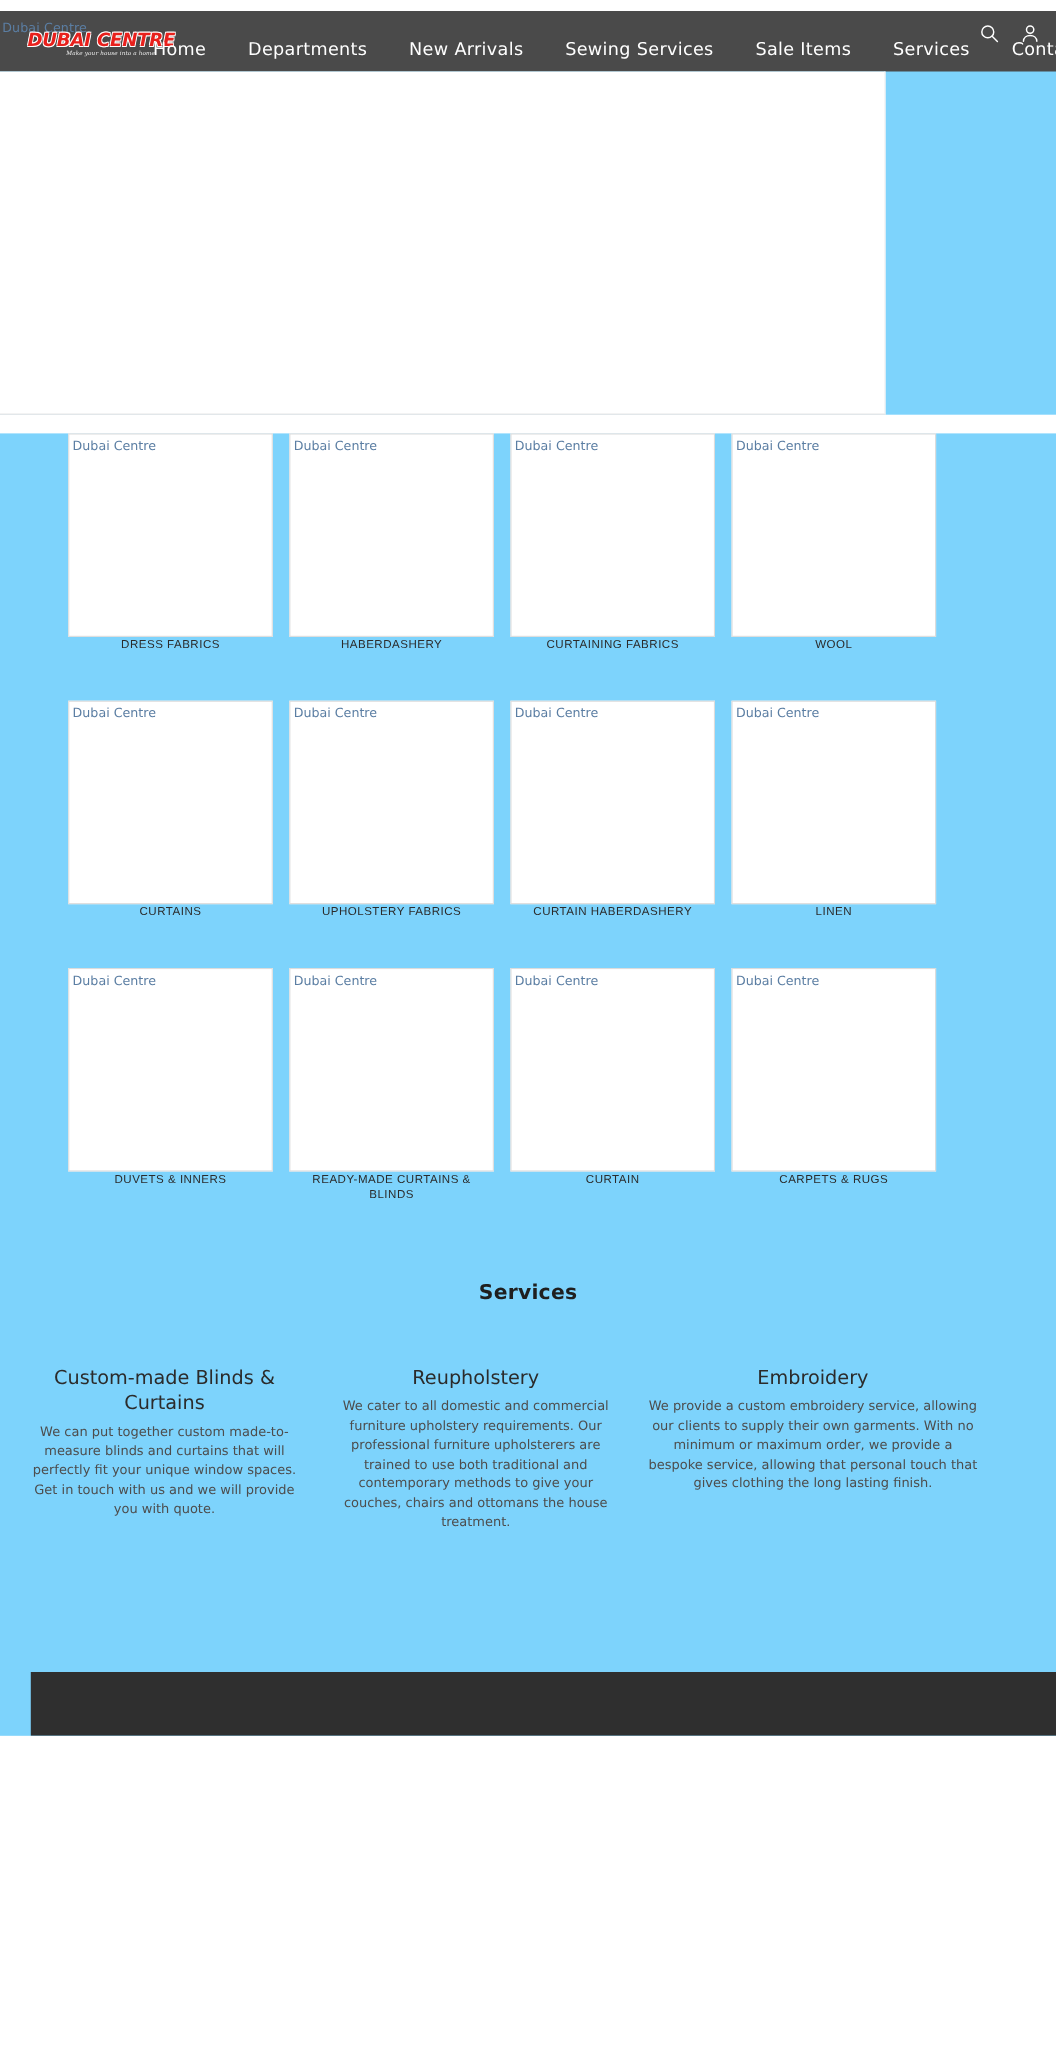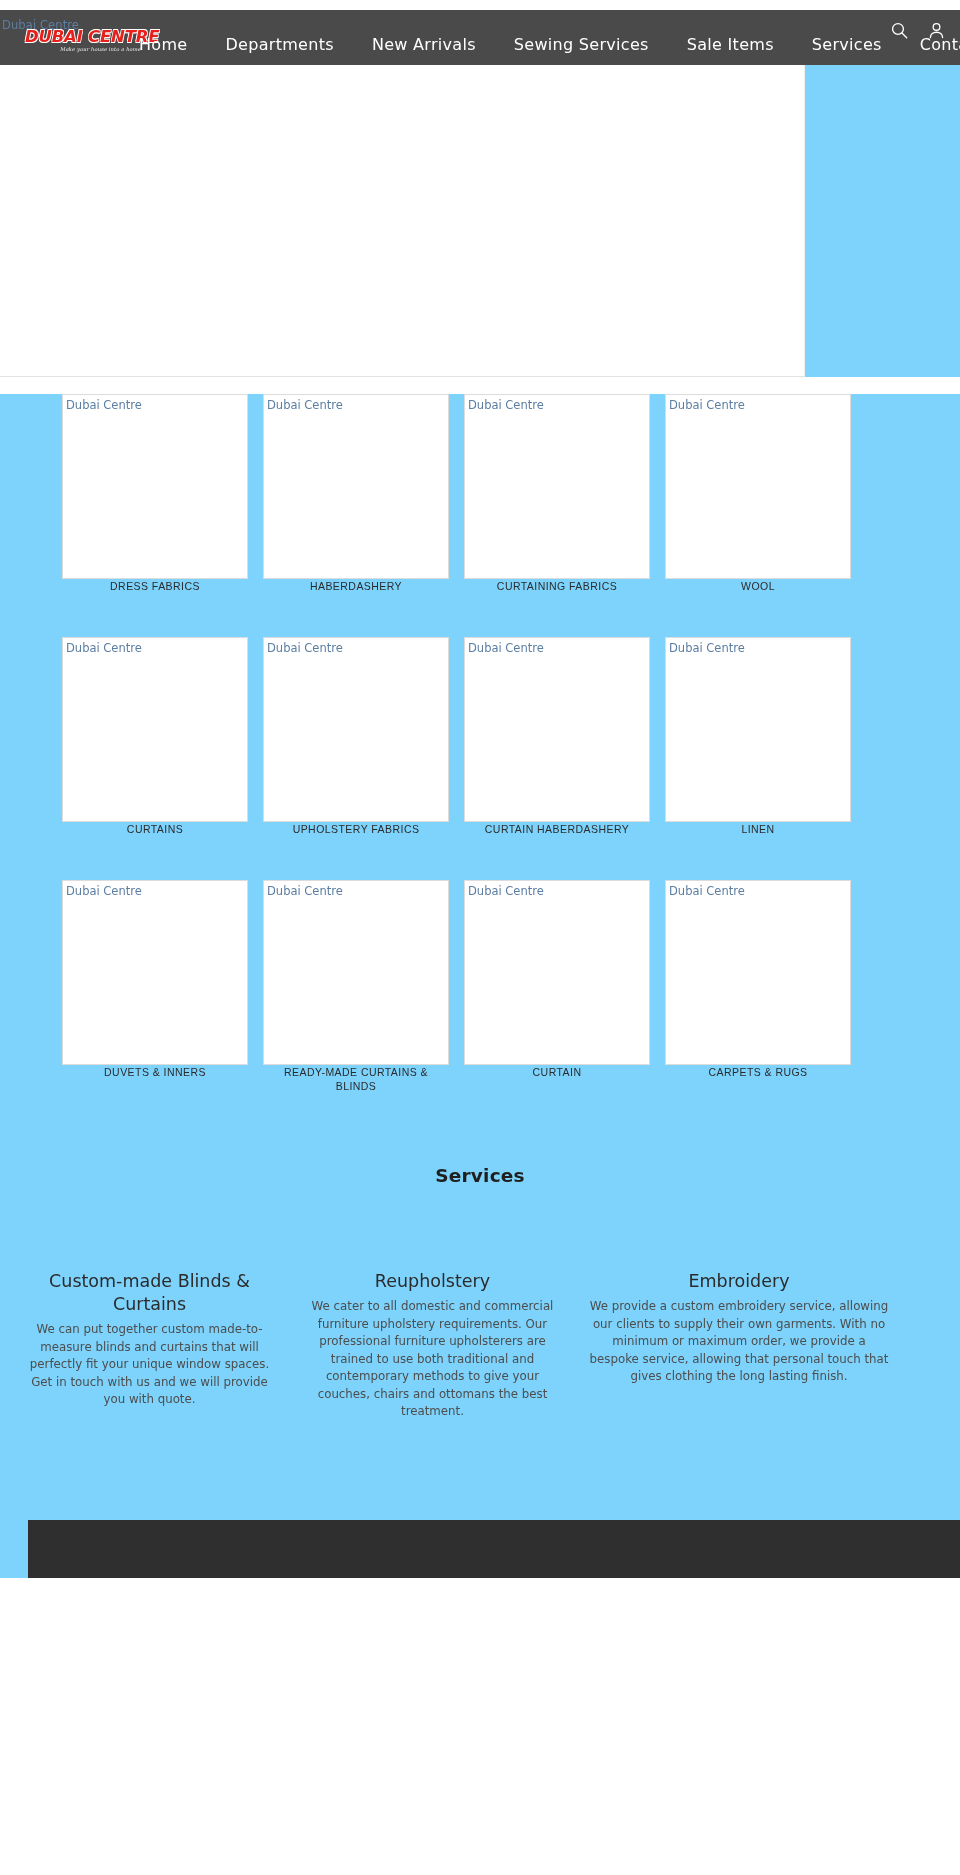--- a/index.html
+++ b/index.html
@@ -184,21 +184,21 @@
   }
   .services-title {
     text-align: center;
     font-size: 18.5px;
     font-weight: bold;
     color: #1f1f1f;
     font-family: "DejaVu Sans", sans-serif;
     letter-spacing: 0.2px;
   }
   .services-cols {
-    margin-top: 84px;
+    margin-top: 56px;
     display: flex;
     padding-left: 8px;
   }
   .svc-col {
     width: 283px;
     flex: 0 0 283px;
     padding: 0 12px;
     text-align: center;
   }
   .svc-col.col3 { width: 330px; flex: 0 0 330px; }
@@ -367,21 +367,21 @@
   <div class="services-section">
     <div class="services-title">Services</div>
 
     <div class="services-cols">
       <div class="svc-col">
         <div class="svc-heading">Custom-made Blinds &amp; Curtains</div>
         <div class="svc-body">We can put together custom made-to-measure blinds and curtains that will perfectly fit your unique window spaces. Get in touch with us and we will provide you with quote.</div>
       </div>
       <div class="svc-col">
         <div class="svc-heading">Reupholstery</div>
-        <div class="svc-body">We cater to all domestic and commercial furniture upholstery requirements. Our professional furniture upholsterers are trained to use both traditional and contemporary methods to give your couches, chairs and ottomans the best treatment.</div>
+        <div class="svc-body">We cater to all domestic and commercial furniture upholstery requirements. Our professional furniture upholsterers are trained to use both traditional and contemporary methods to give your couches, chairs and ottomans the house treatment.</div>
       </div>
       <div class="svc-col col3">
         <div class="svc-heading">Embroidery</div>
         <div class="svc-body">We provide a custom embroidery service, allowing our clients to supply their own garments. With no minimum or maximum order, we provide a bespoke service, allowing that personal touch that gives clothing the long lasting finish.</div>
       </div>
     </div>
   </div>
 
   <div class="site-footer"></div>
 

